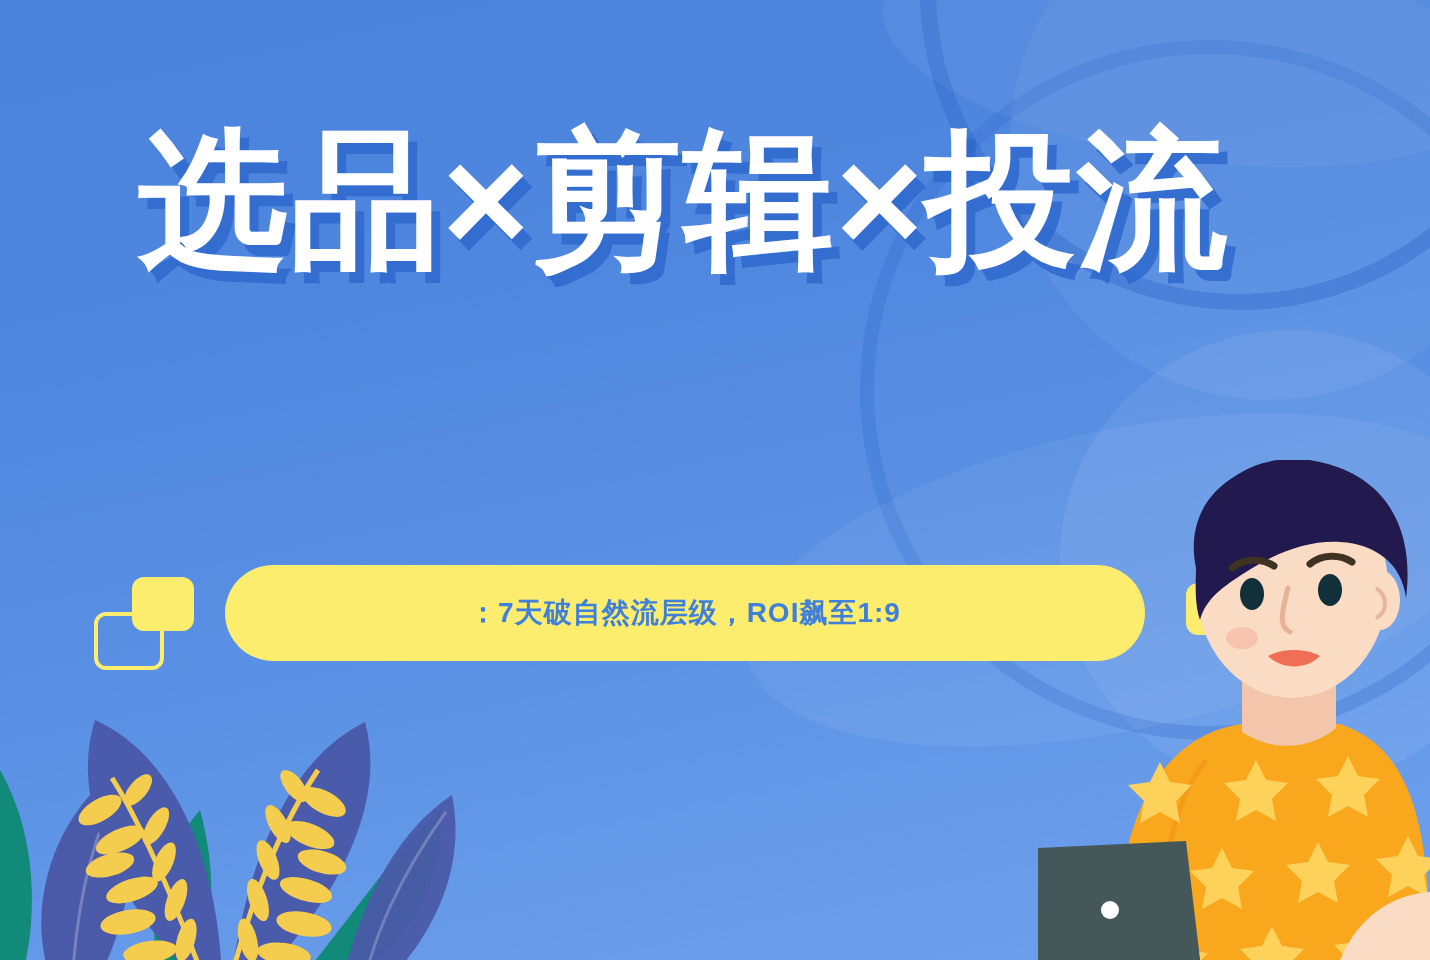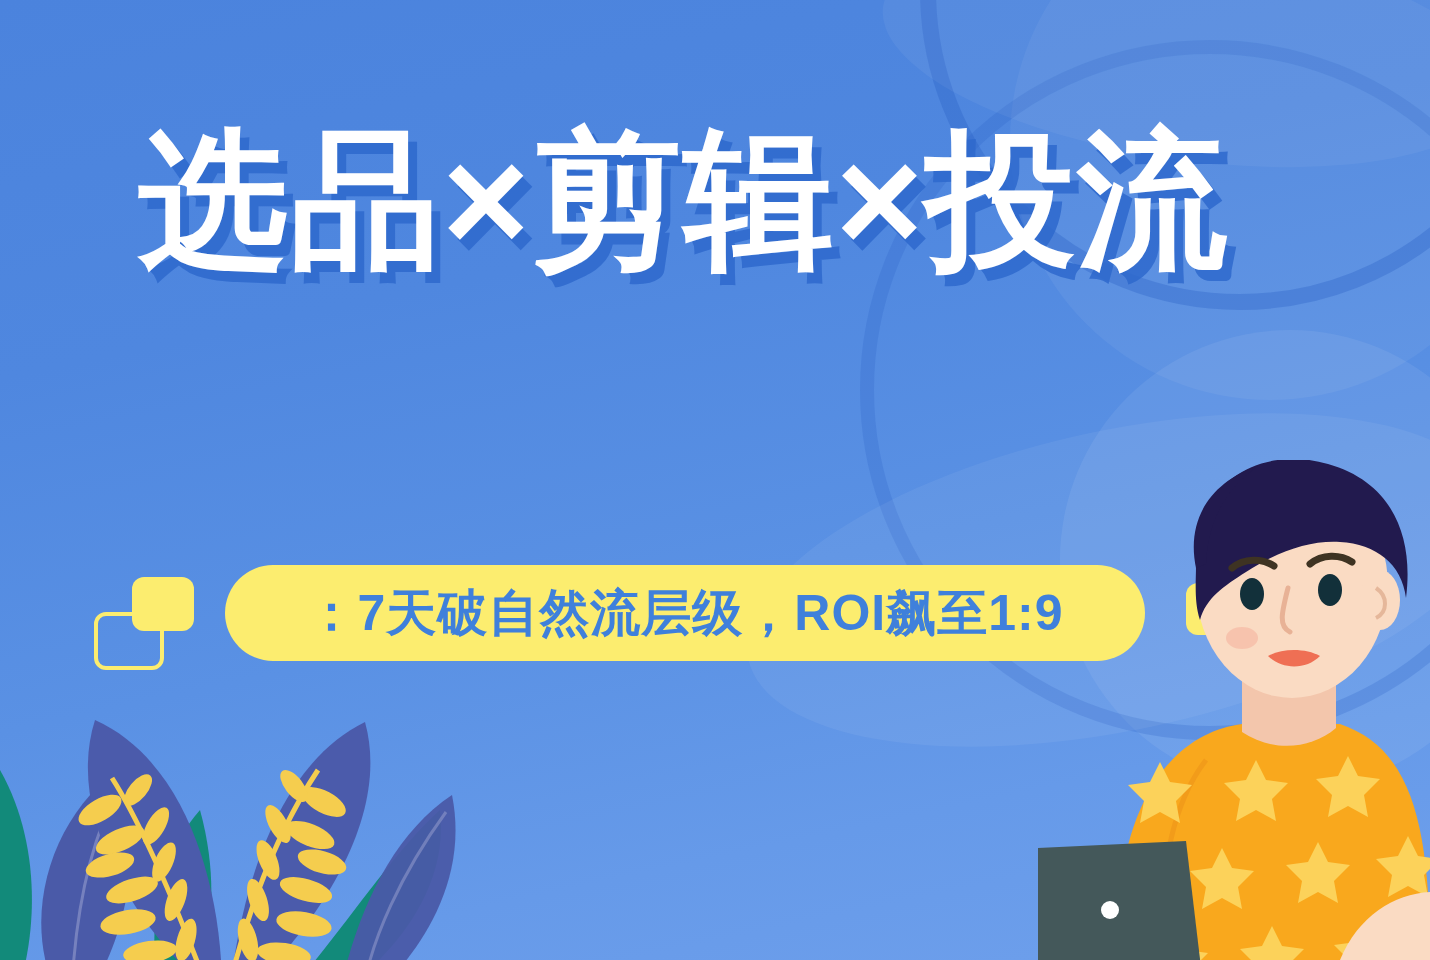--- a/index.html
+++ b/index.html
@@ -72,21 +72,21 @@
     height: 96px;
     background: #fced6f;
     border-radius: 66px 66px 66px 66px;
     display: flex;
     align-items: center;
     justify-content: center;
     z-index: 6;
   }
   .subtitle-text {
     color: #3f80db;
-    font-size: 50px;
+    font-size: 28px;
     font-weight: 700;
     letter-spacing: 1px;
     white-space: nowrap;
   }
 
   
   .deco-sq {
     position: absolute;
     border-radius: 12px;
     z-index: 5;

